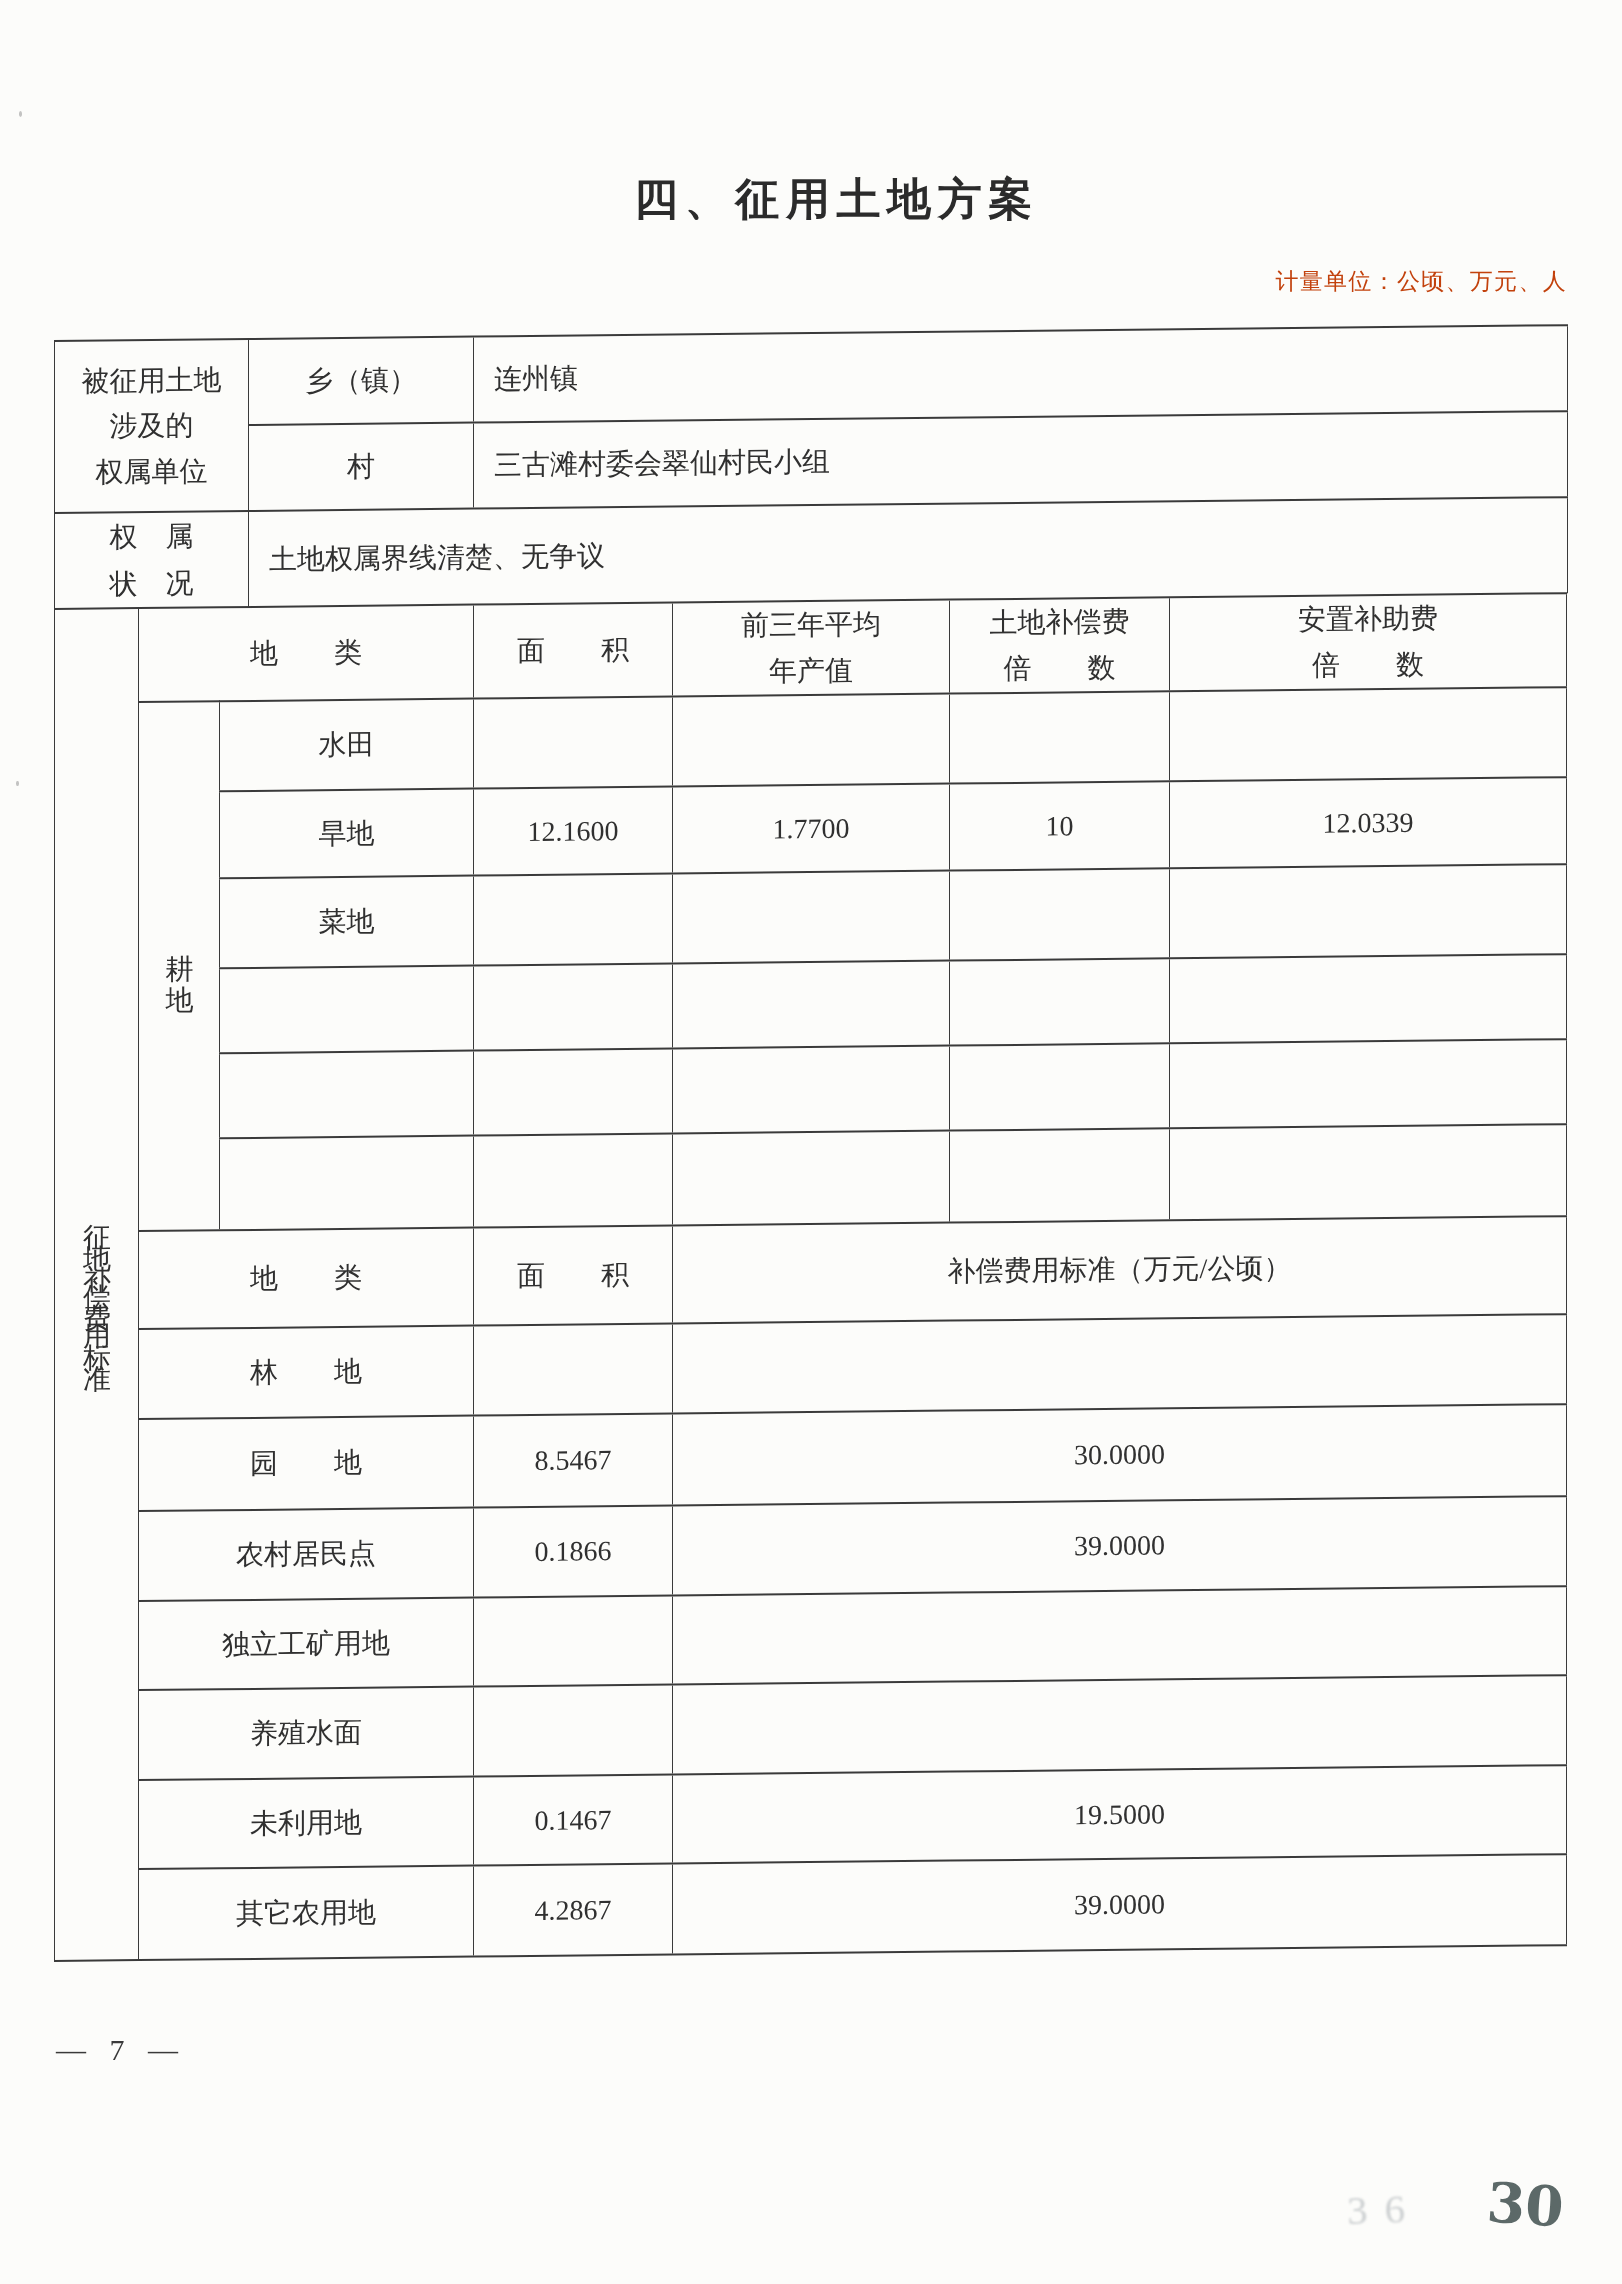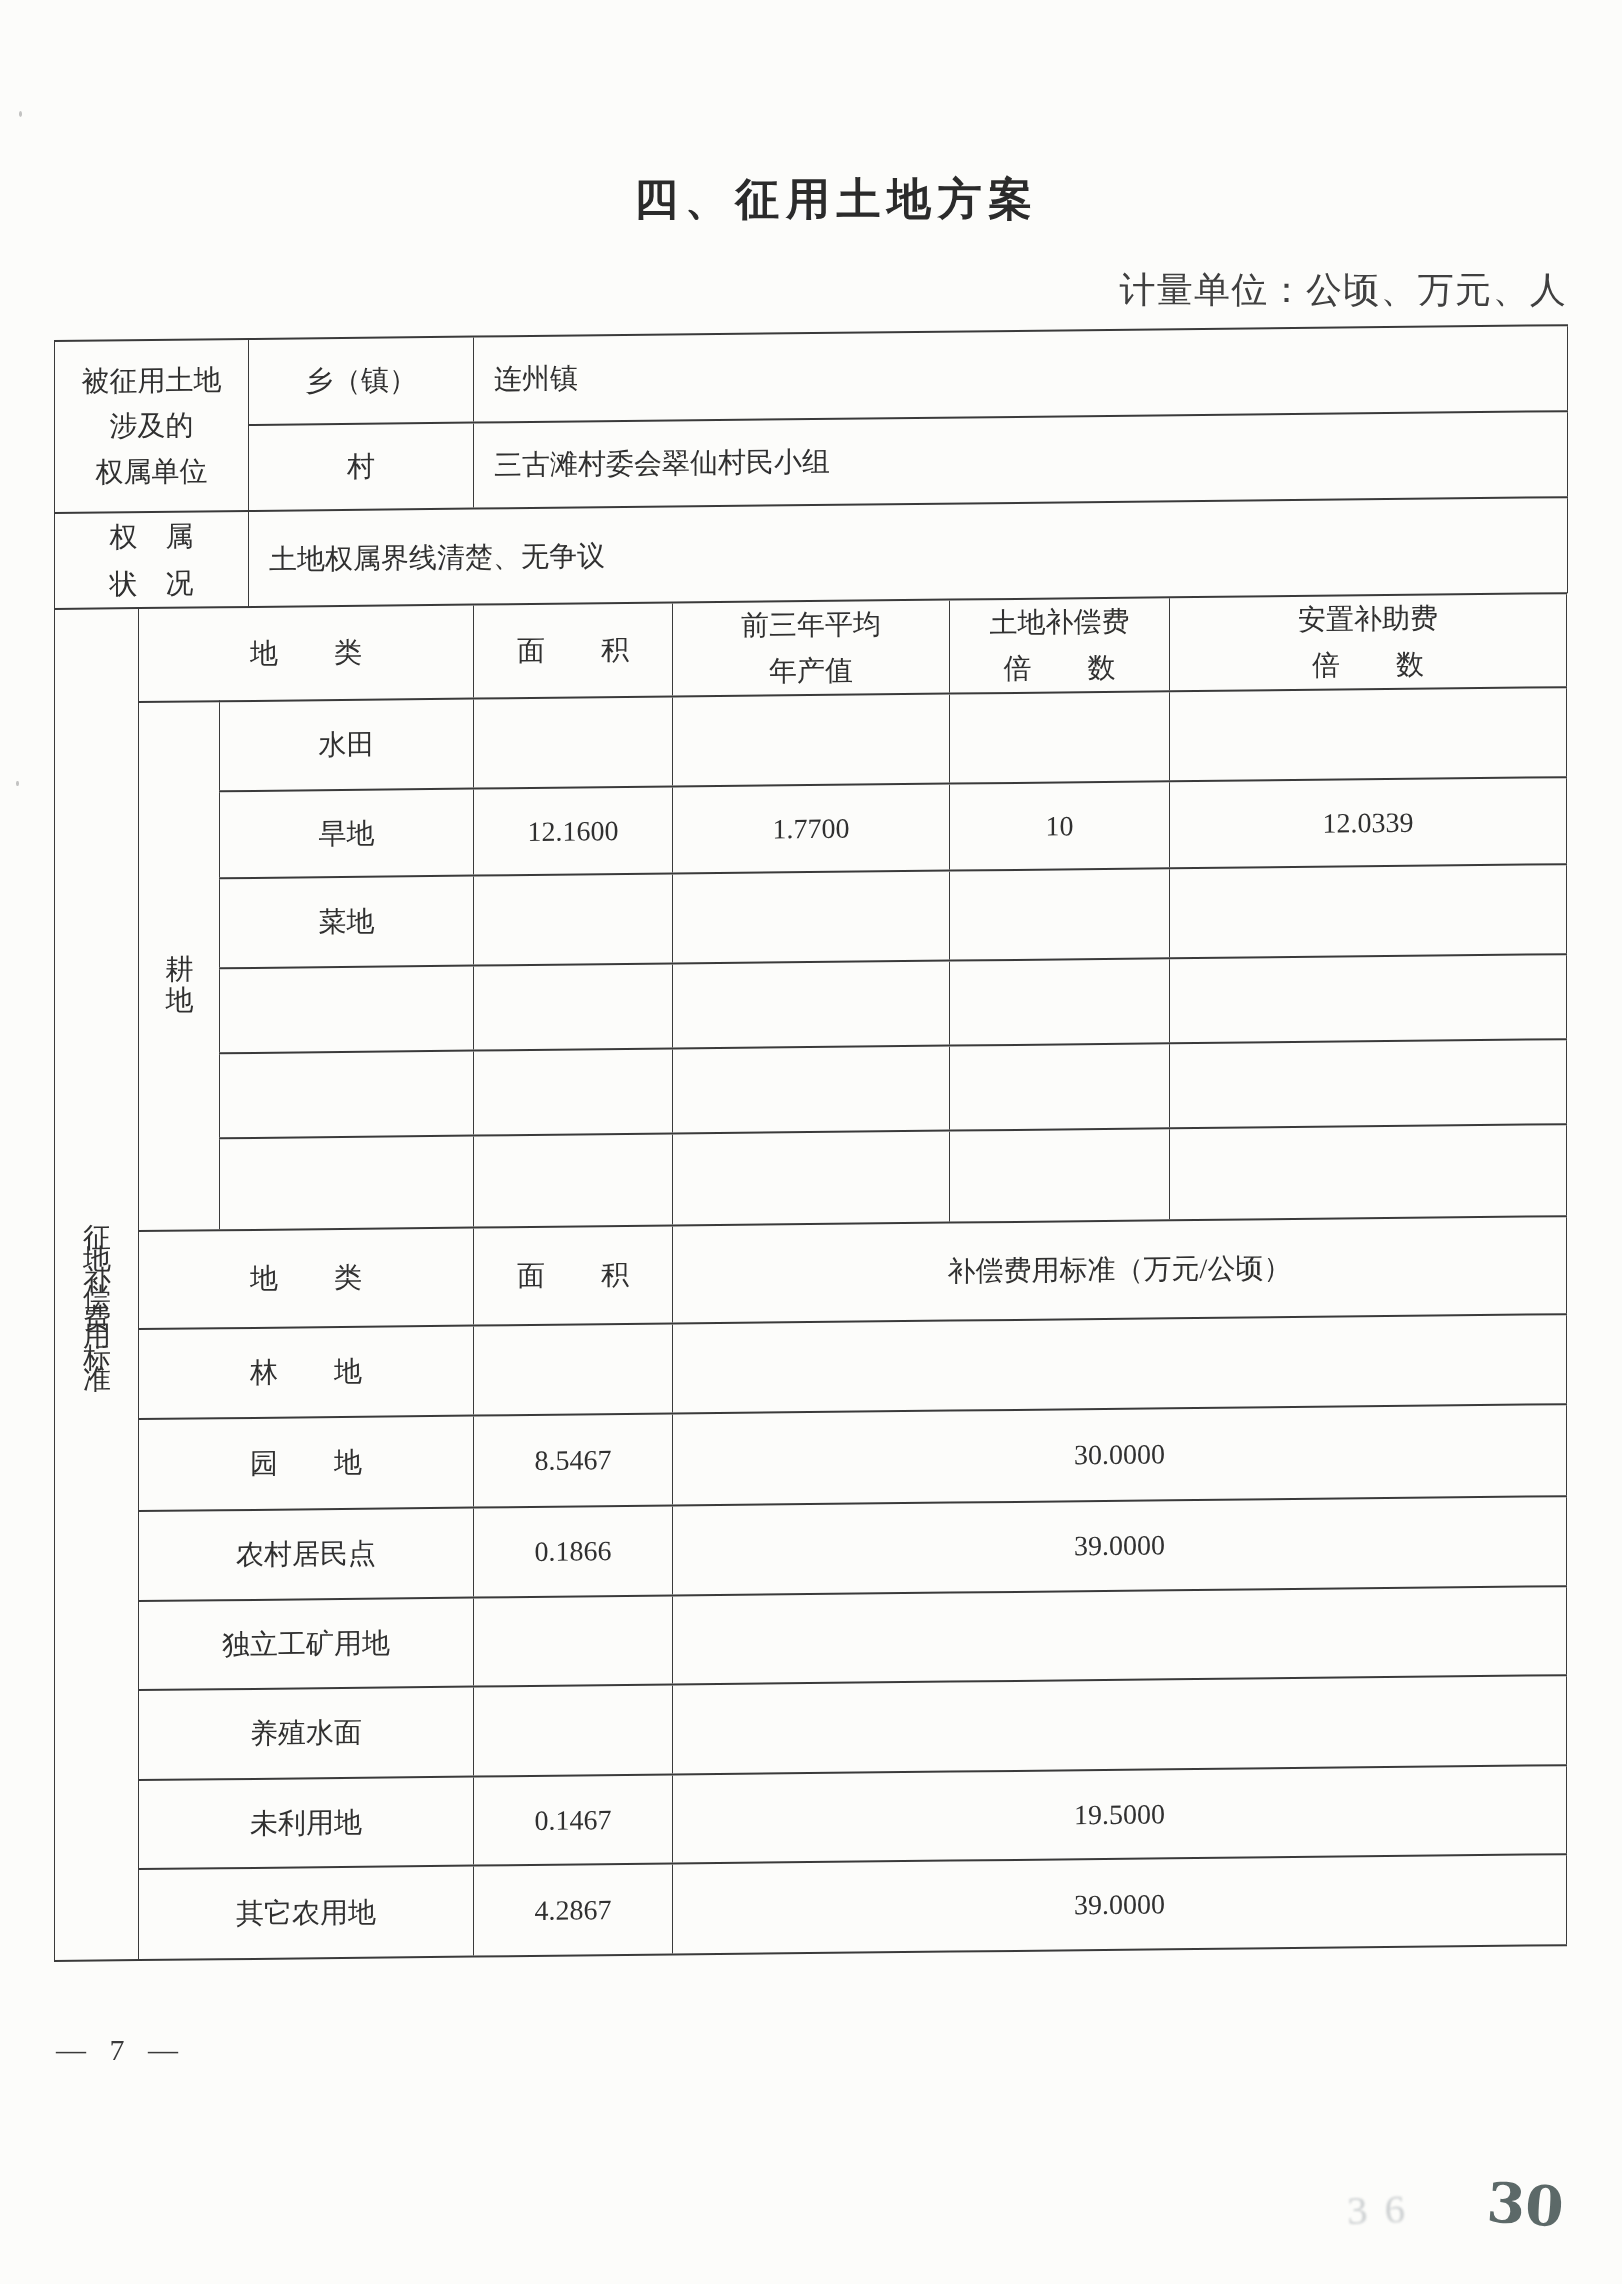--- a/index.html
+++ b/index.html
@@ -13,21 +13,21 @@
   
   .doc-title{
     position:absolute;left:0;right:0;top:170px;
     text-align:center;
     transform:translateX(25px);
     font-size:44px;font-weight:bold;letter-spacing:6.6px;
     color:#2b2b2b;
   }
   .unit-note{
     position:absolute;right:56px;top:266px;
-    font-size:36px;letter-spacing:1.3px;color:#404040;
+    font-size:23px;letter-spacing:1.3px;color:#c2410c;
   }
   
   .scan-skew{
     position:absolute;left:54px;top:340px;width:1513px;
     transform:skewY(-0.6deg);transform-origin:0 0;
   }
   table{border-collapse:collapse;table-layout:fixed;position:absolute;left:0;}
   td{
     border:1.7px solid #3a3a3a;
     border-top-width:2px;border-bottom-width:2px;

